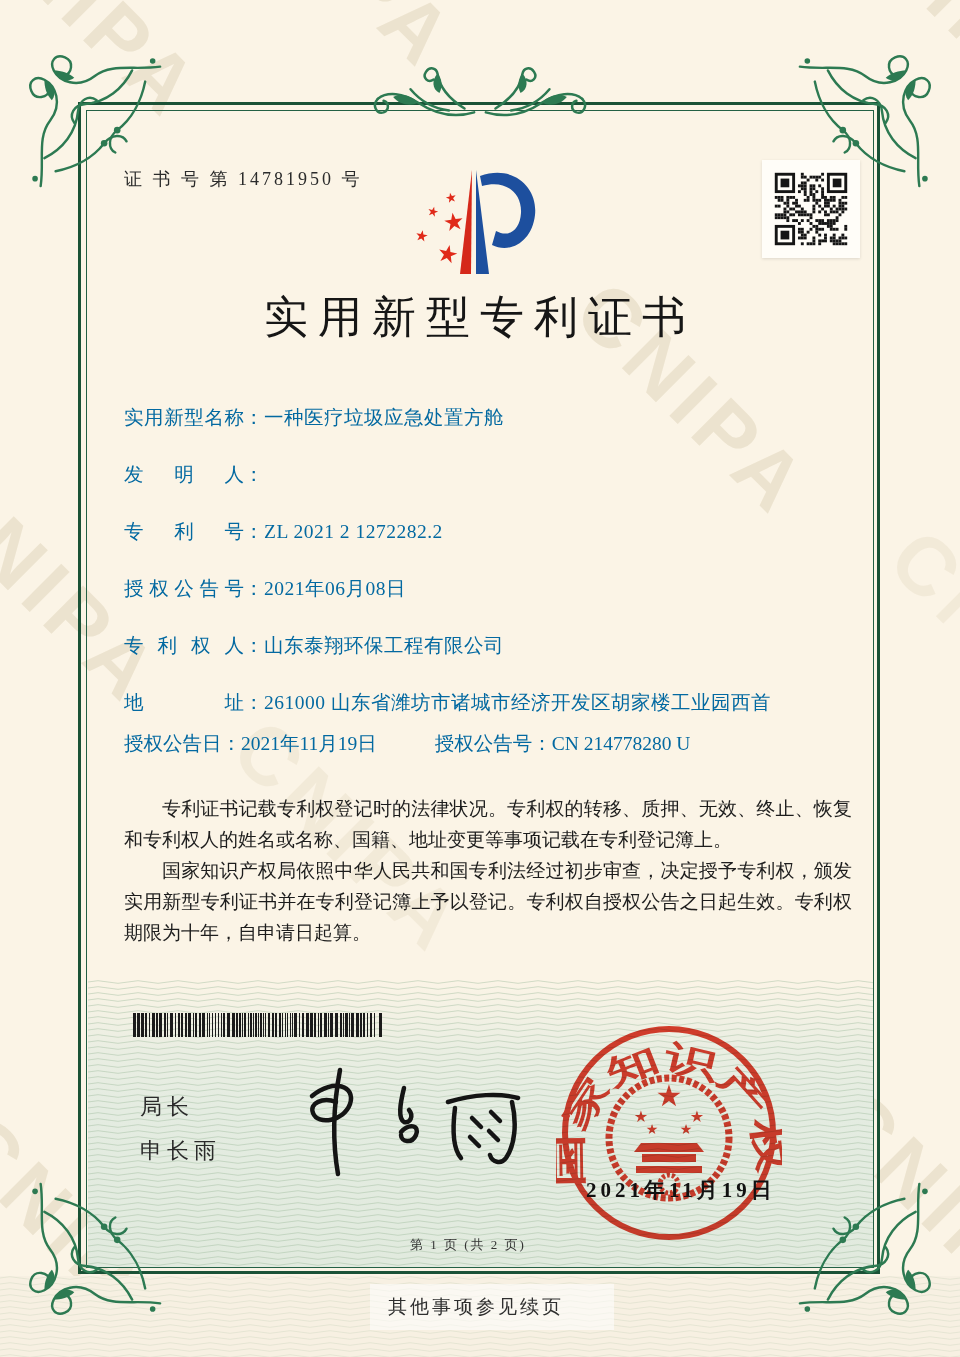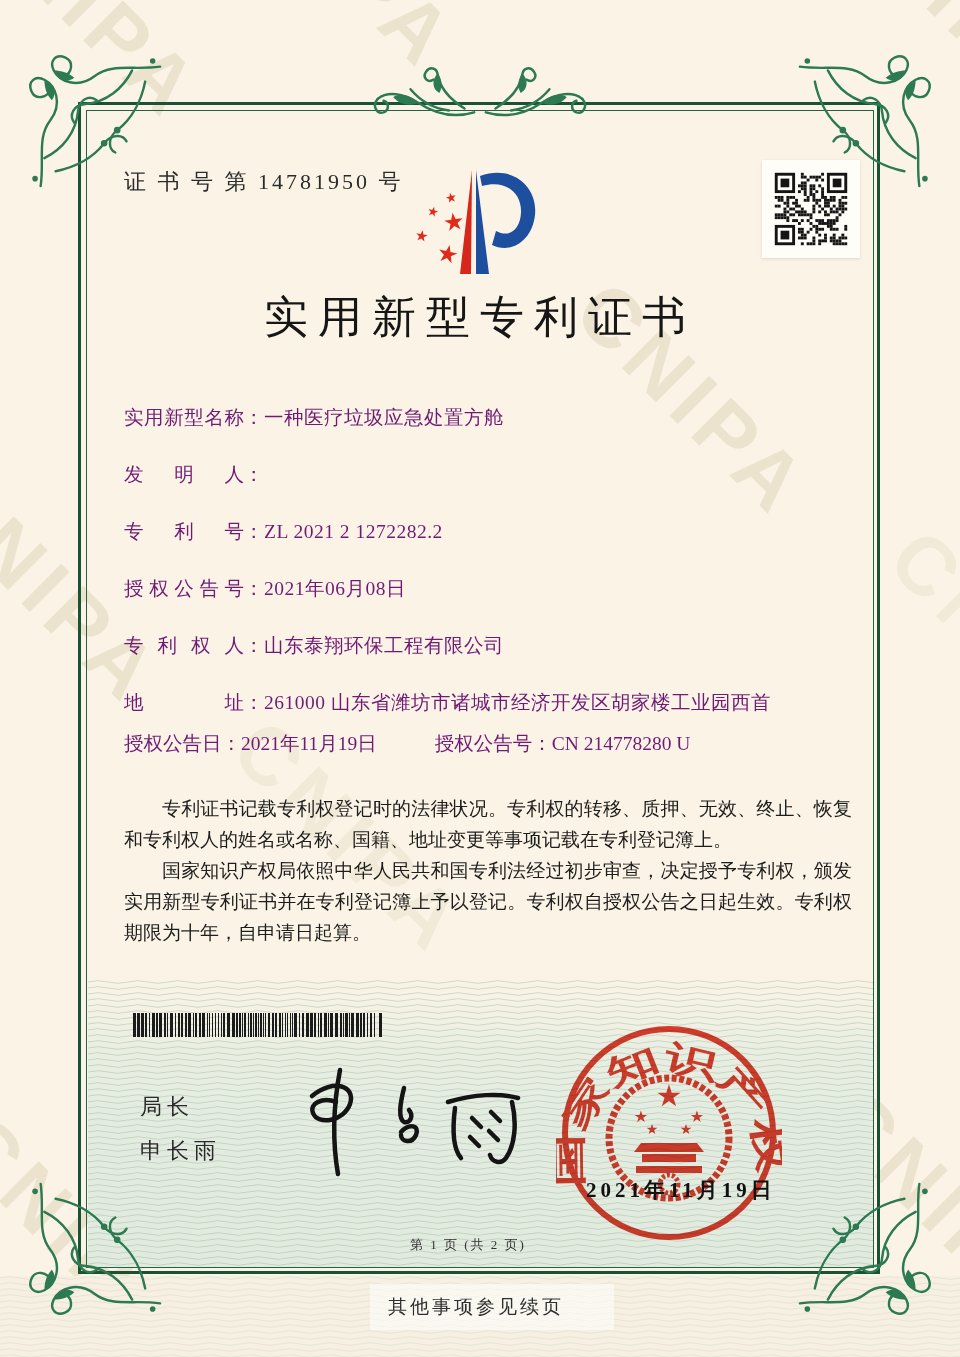--- a/index.html
+++ b/index.html
@@ -23,25 +23,25 @@
   .frame-inner{left:86px;top:110px;width:786px;height:1156px;border:1px solid #236044;}
   
   .band{
     left:88px;top:980px;width:786px;height:288px;
     background:linear-gradient(180deg, rgba(228,236,225,0) 0px, rgba(228,236,225,.75) 70px, #e4ece1 130px, #e1eade 100%);
   }
   .band svg{position:absolute;left:0;top:0;opacity:.65;}
   .footer-area{left:0;top:1276px;width:960px;height:81px;background:#f7f0e2;}
   .footer-area svg{position:absolute;left:0;top:0;opacity:.4;}
   
-  .cert-no{left:124px;top:167px;font-size:22px;letter-spacing:3px;color:#2b2b2b;}
+  .cert-no{left:124px;top:167px;font-size:18px;letter-spacing:3px;color:#2b2b2b;}
   .qr-patch{left:762px;top:160px;width:98px;height:98px;background:#fffdf8;display:flex;align-items:center;justify-content:center;box-shadow:0 1px 3px rgba(0,0,0,.12);}
   .title{left:0;top:288px;width:960px;text-align:center;font-size:44px;font-weight:400;letter-spacing:10px;color:#161616;}
   
-  .fields{left:124px;top:402px;width:726px;font-size:19.5px;color:#701a75;}
+  .fields{left:124px;top:402px;width:726px;font-size:19.5px;color:#0369a1;}
   .frow{display:flex;align-items:flex-start;line-height:31px;margin-bottom:26px;}
   .flabel{width:120px;text-align:justify;text-align-last:justify;flex:0 0 120px;}
   .fcolon{width:20px;flex:0 0 20px;}
   .fvalue{flex:1;letter-spacing:.5px;}
   .grant-row{display:flex;margin-top:8px;line-height:31px;}
   .grant-col2{margin-left:58px;display:flex;}
   
   .bodytext{left:124px;top:793px;width:728px;font-size:19px;line-height:31px;text-align:justify;color:#1d1d1d;}
   .bodytext p{margin:0;text-indent:2em;}
   

